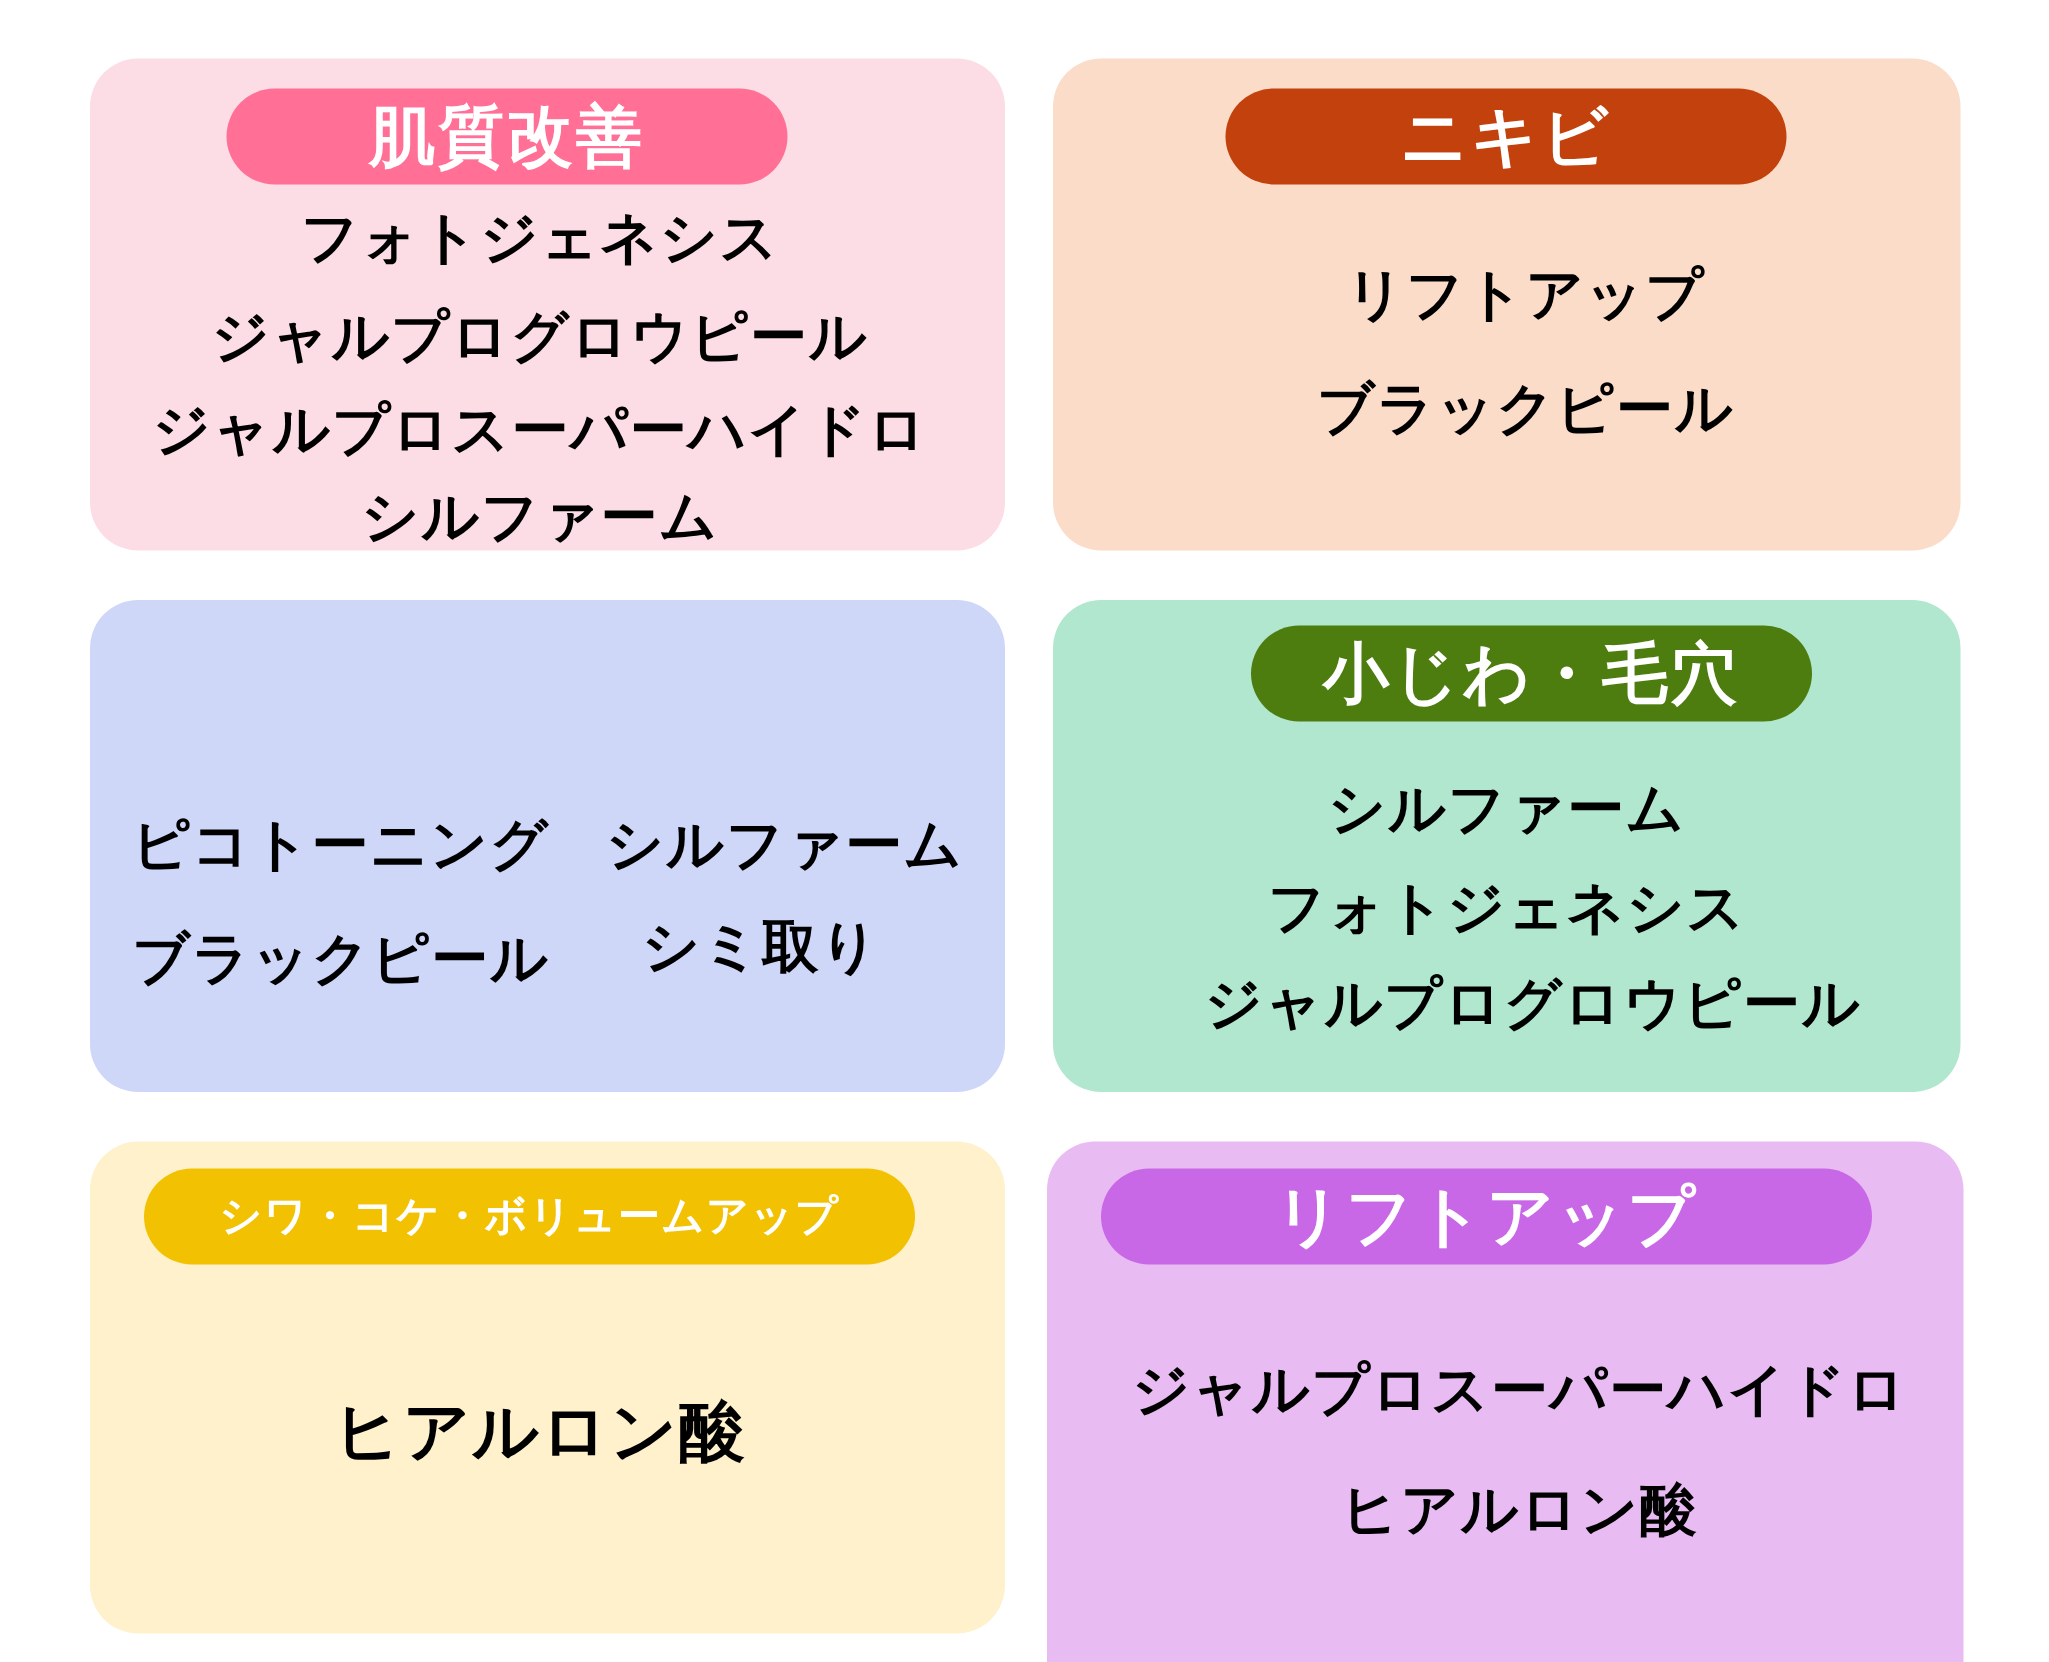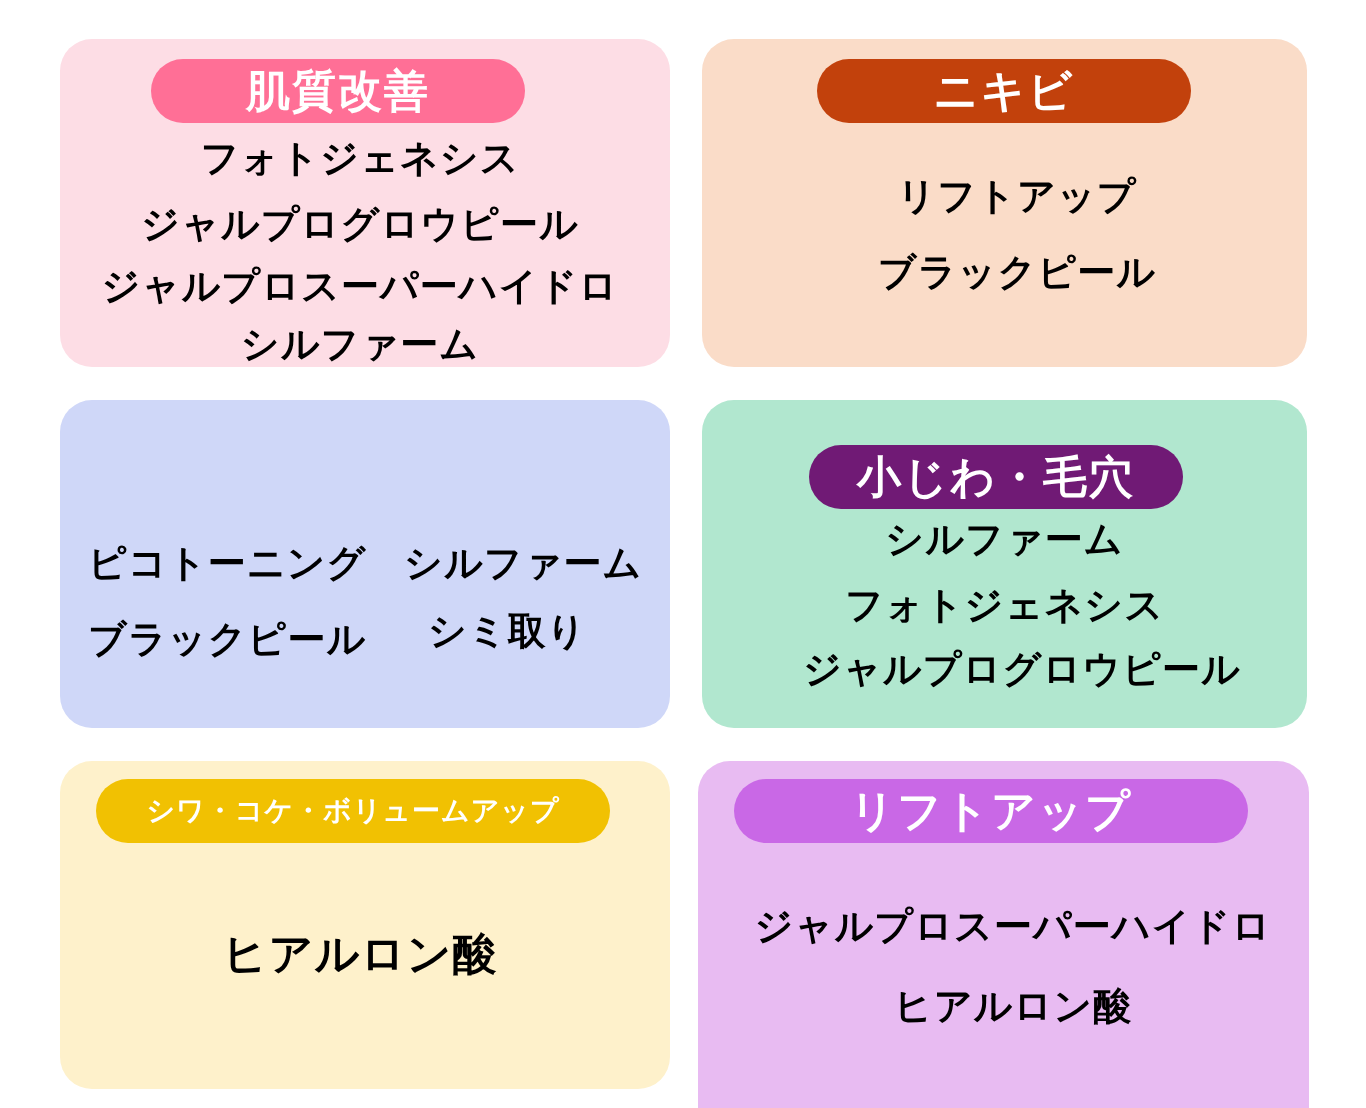--- a/index.html
+++ b/index.html
@@ -29,21 +29,21 @@
 </div>
 
 <div class="card" style="left:60px;top:400px;width:610px;height:328px;background:#cfd7f8;">
   <div class="item" style="left:28px;top:138px;text-align:center;">ピコトーニング</div>
   <div class="item" style="left:344px;top:138px;text-align:left;">シルファーム</div>
   <div class="item" style="left:28px;top:214px;text-align:left;">ブラックピール</div>
   <div class="item" style="left:368px;top:206px;text-align:right;">シミ取り</div>
 </div>
 
 <div class="card" style="left:702px;top:400px;width:605px;height:328px;background:#b1e7cf;">
-  <div class="pill" style="left:107px;top:17px;width:374px;background:#701a75;margin-top:28px;">小じわ・毛穴</div>
+  <div class="pill" style="left:132px;top:17px;width:374px;background:#4d7c0f;">小じわ・毛穴</div>
   <div class="item" style="left:0;width:605px;top:114px;">シルファーム</div>
   <div class="item" style="left:0;width:605px;top:180px;">フォトジェネシス</div>
   <div class="item" style="left:0;width:640px;top:244px;">ジャルプログロウピール</div>
 </div>
 
 <div class="card" style="left:60px;top:761px;width:610px;height:328px;background:#fef1cb;">
   <div class="pill" style="left:36px;top:18px;width:514px;background:#f1c102;font-size:28px;letter-spacing:1px;">シワ・コケ・ボリュームアップ</div>
   <div class="item" style="left:0;width:600px;top:164px;font-size:44px;">ヒアルロン酸</div>
 </div>
 

